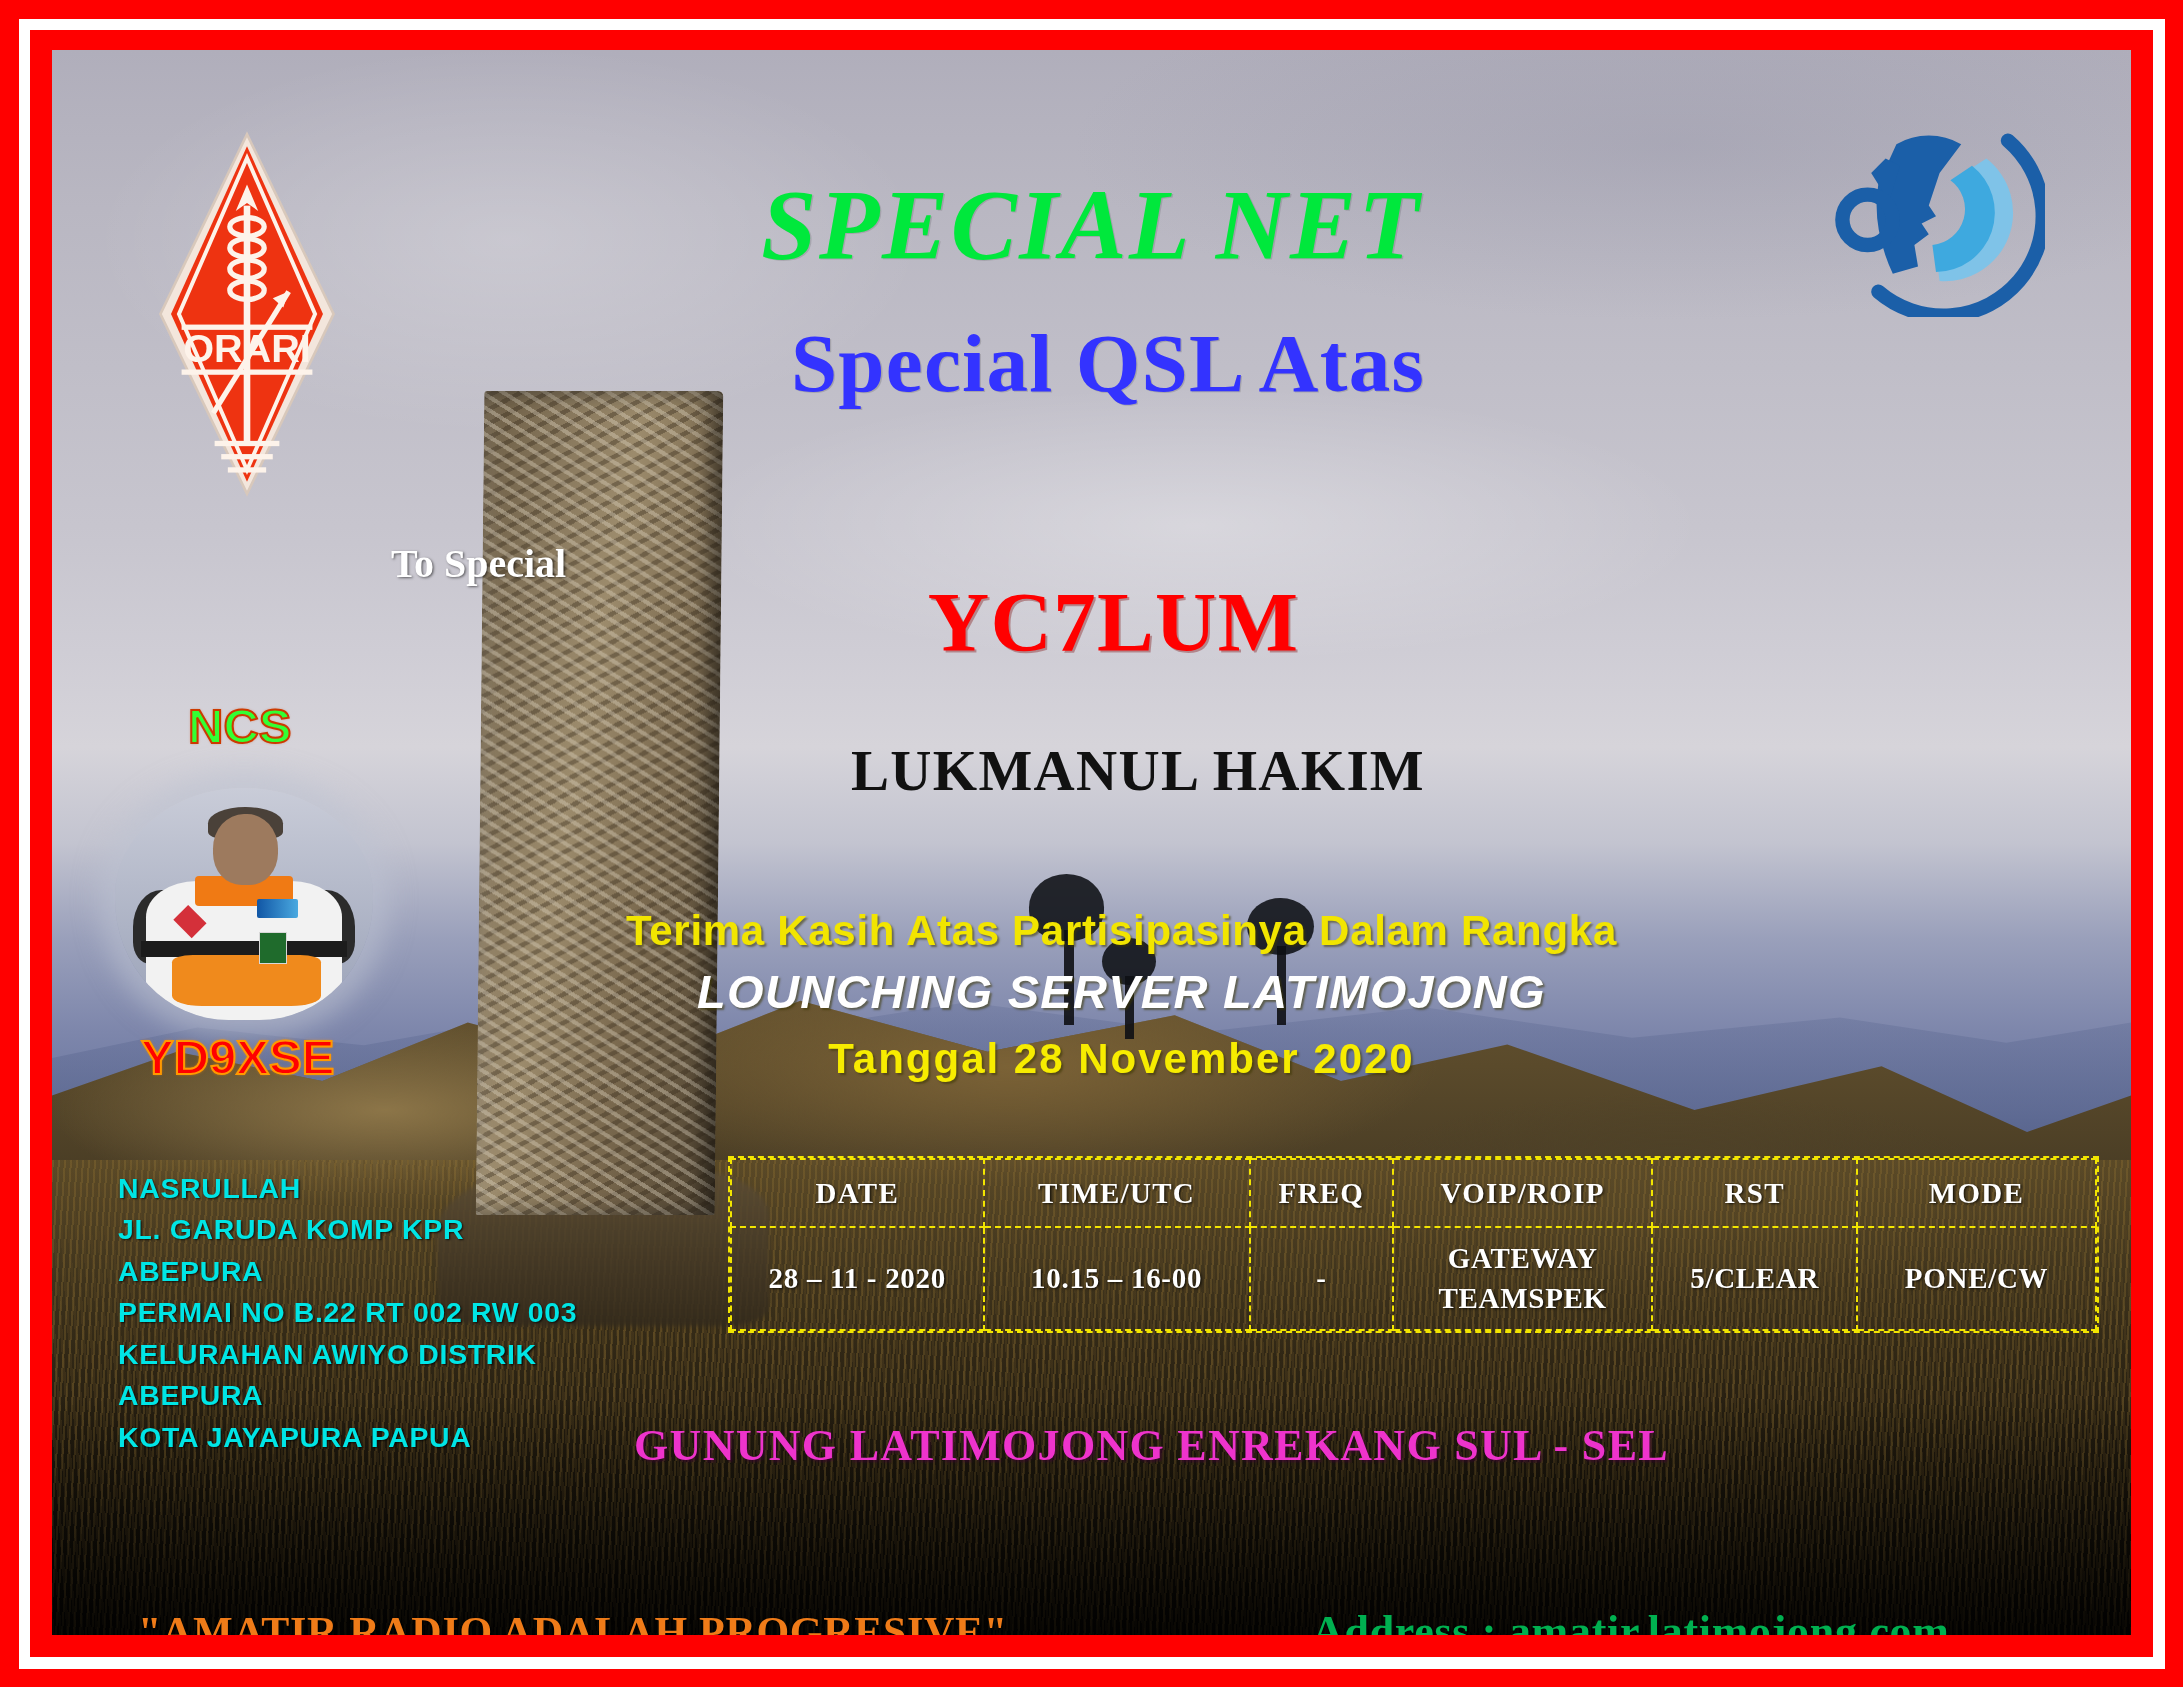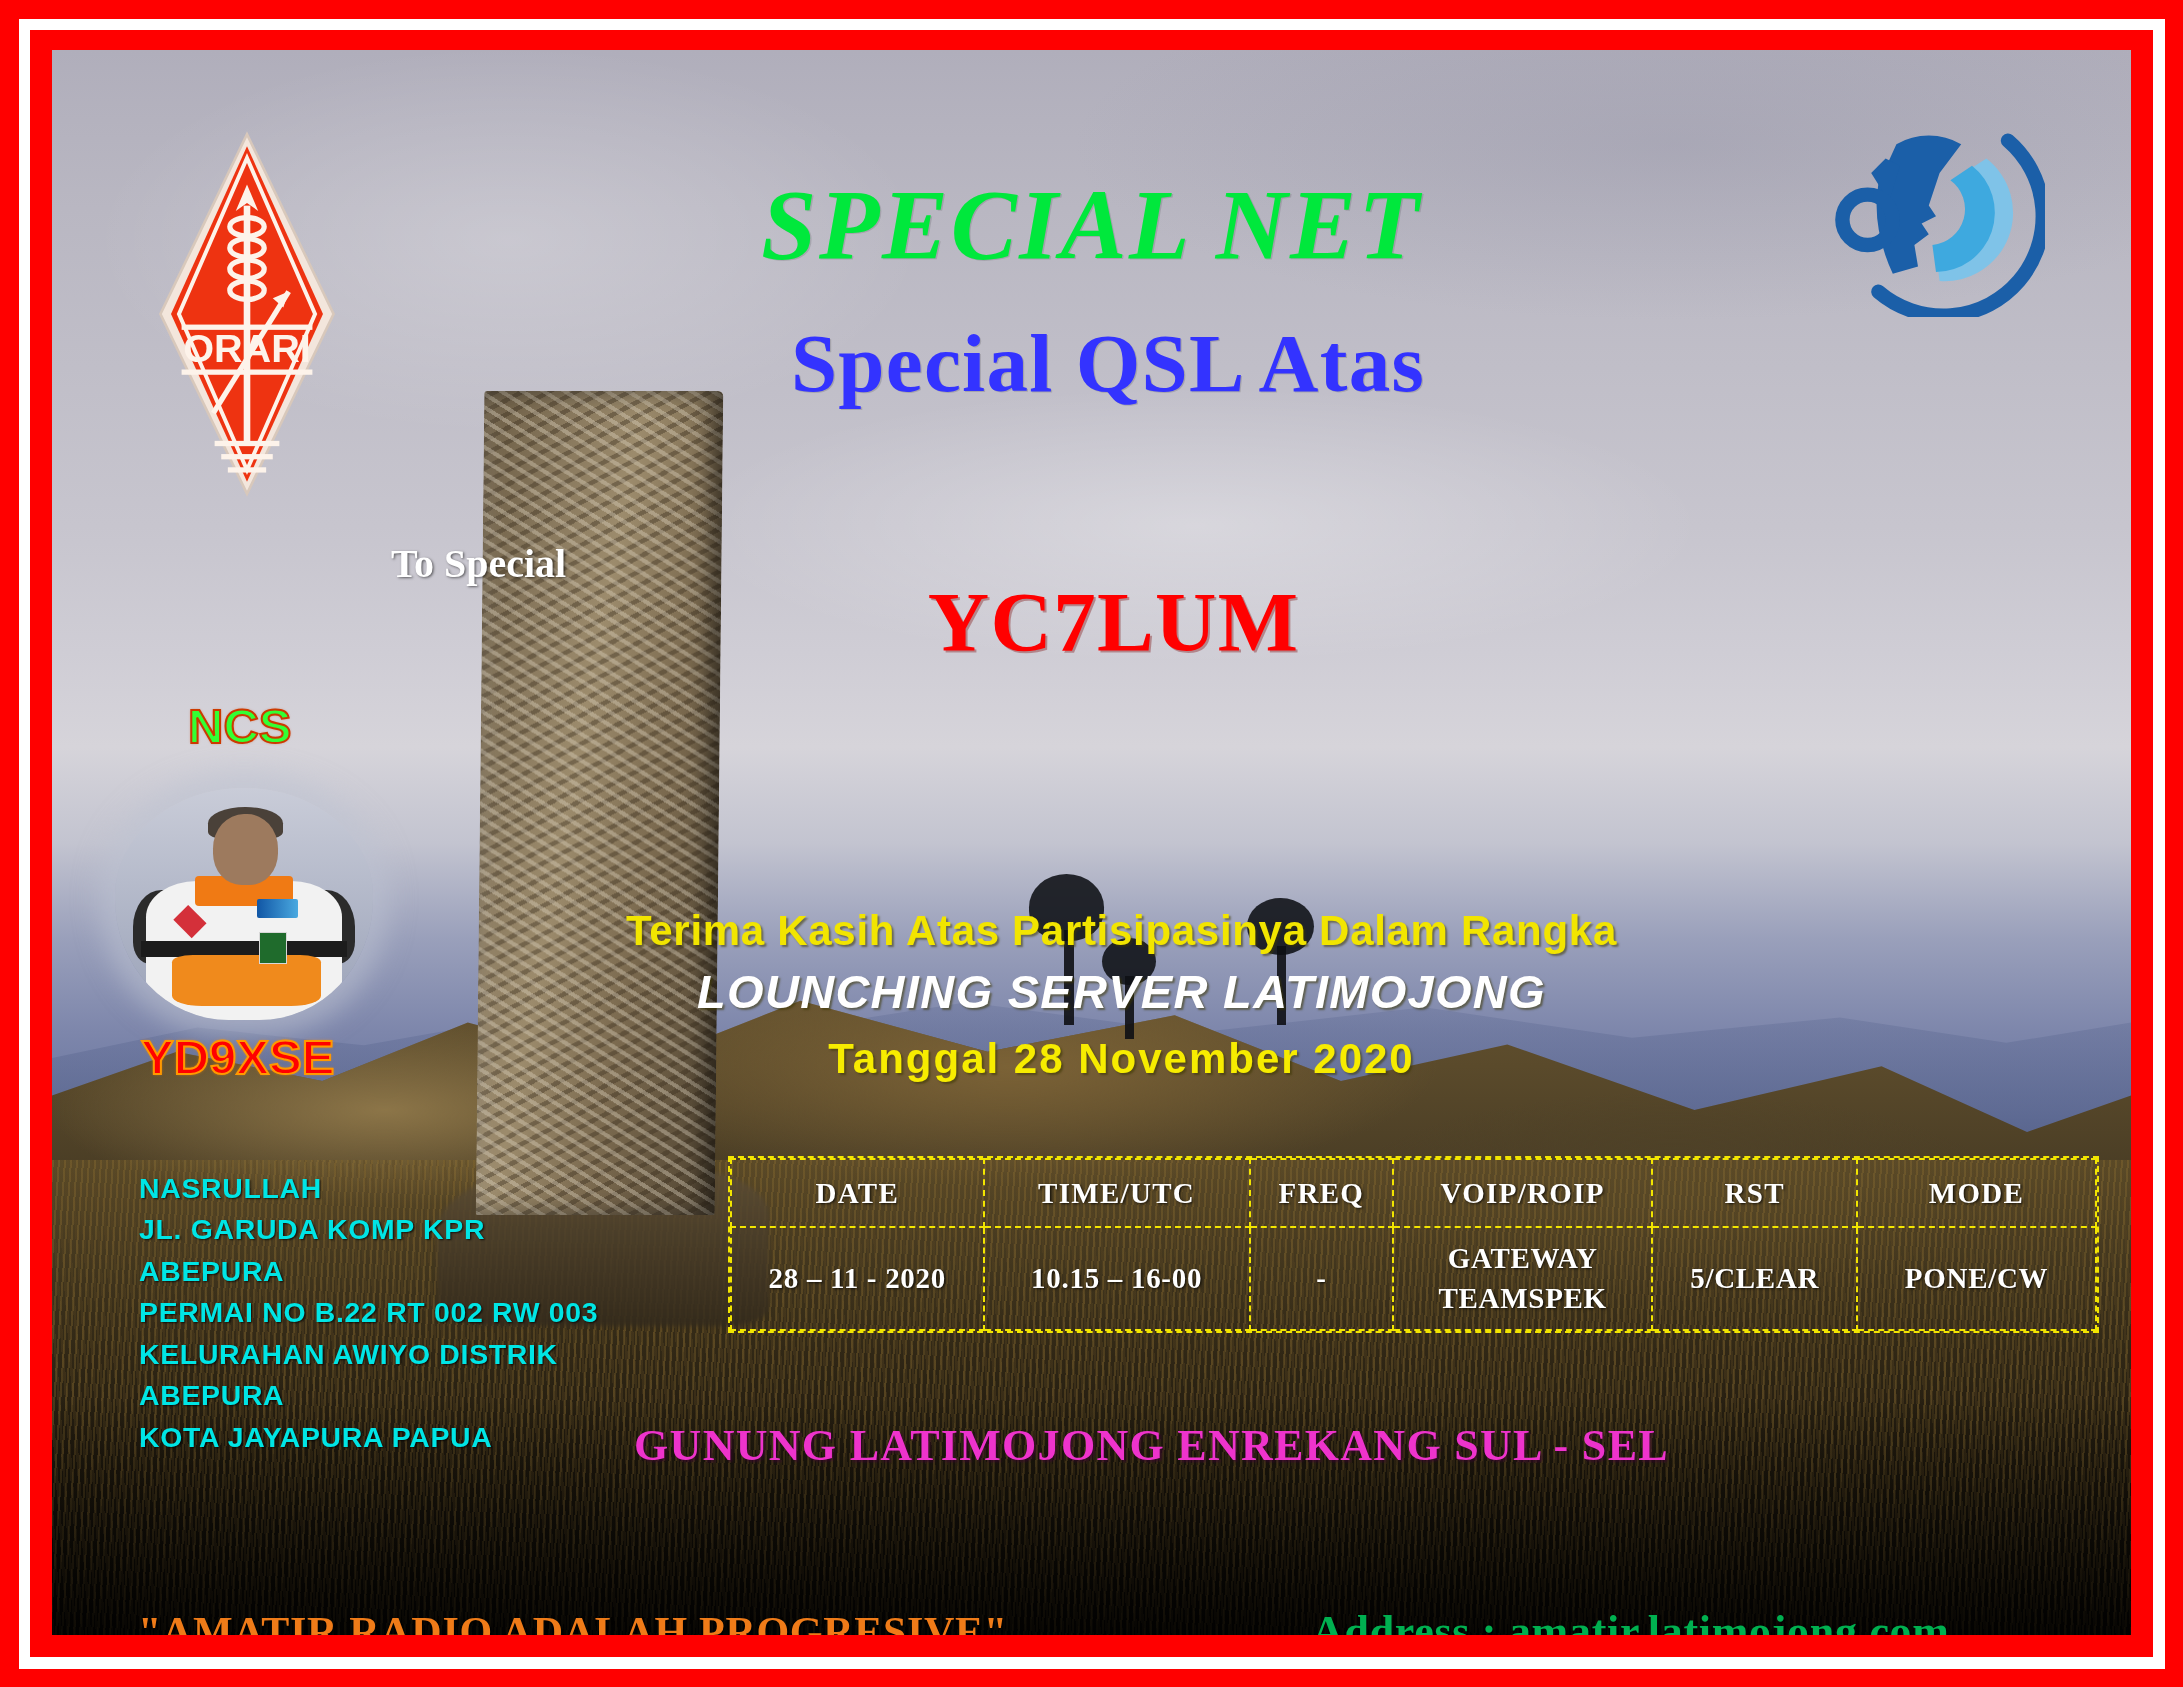--- a/index.html
+++ b/index.html
@@ -204,21 +204,20 @@
     color:#ff0000;-webkit-text-stroke:2px #ff9900;
     text-shadow:0 0 3.3px rgba(255,140,0,.9);
   }
 
   
   #address{
     left:66px;top:1118px;
     font-family:"Liberation Sans",sans-serif;font-weight:bold;font-size:28.4px;
     color:#00e5e5;line-height:1.46;letter-spacing:0.7px;
     text-shadow:1.3px 1.3px 2px rgba(0,0,0,.7);
-    margin-left:21px;
   }
 
   
   #qsotable{
     left:676px;top:1106px;width:1367px;
     border:2.6px dashed #f2e500;border-collapse:collapse;
   }
   #qsotable table{border-collapse:collapse;width:100%;table-layout:fixed;}
   #qsotable th,#qsotable td{
     border:2px dashed #f2e500;
@@ -322,20 +321,21 @@
         <path d="M24 30 L32 22 L40 26 L34 46 Z" fill="#1b5fa8"></path>
         <circle cx="22" cy="56" r="14" fill="none" stroke="#1b5fa8" stroke-width="8"></circle>
       </svg>
     </div>
 
     <div class="abs" id="special-net">SPECIAL NET</div>
     <div class="abs" id="qsl-card">Special QSL Atas</div>
 
     <div class="abs" id="to-station">To Special</div>
     <div class="abs" id="callsign">YC7LUM</div>
+    <div class="abs" id="opname">LUKMANUL HAKIM</div>
 
     <div class="abs thanks-wrap">
       <div class="thanks1">Terima Kasih Atas Partisipasinya Dalam Rangka</div>
       <div class="thanks2">LOUNCHING SERVER LATIMOJONG</div>
       <div class="thanks3">Tanggal  28  November  2020</div>
     </div>
 
     <div class="abs" id="ncs">NCS</div>
     <div class="abs" id="opphoto">
       <div class="ph-shoulderL"></div>

